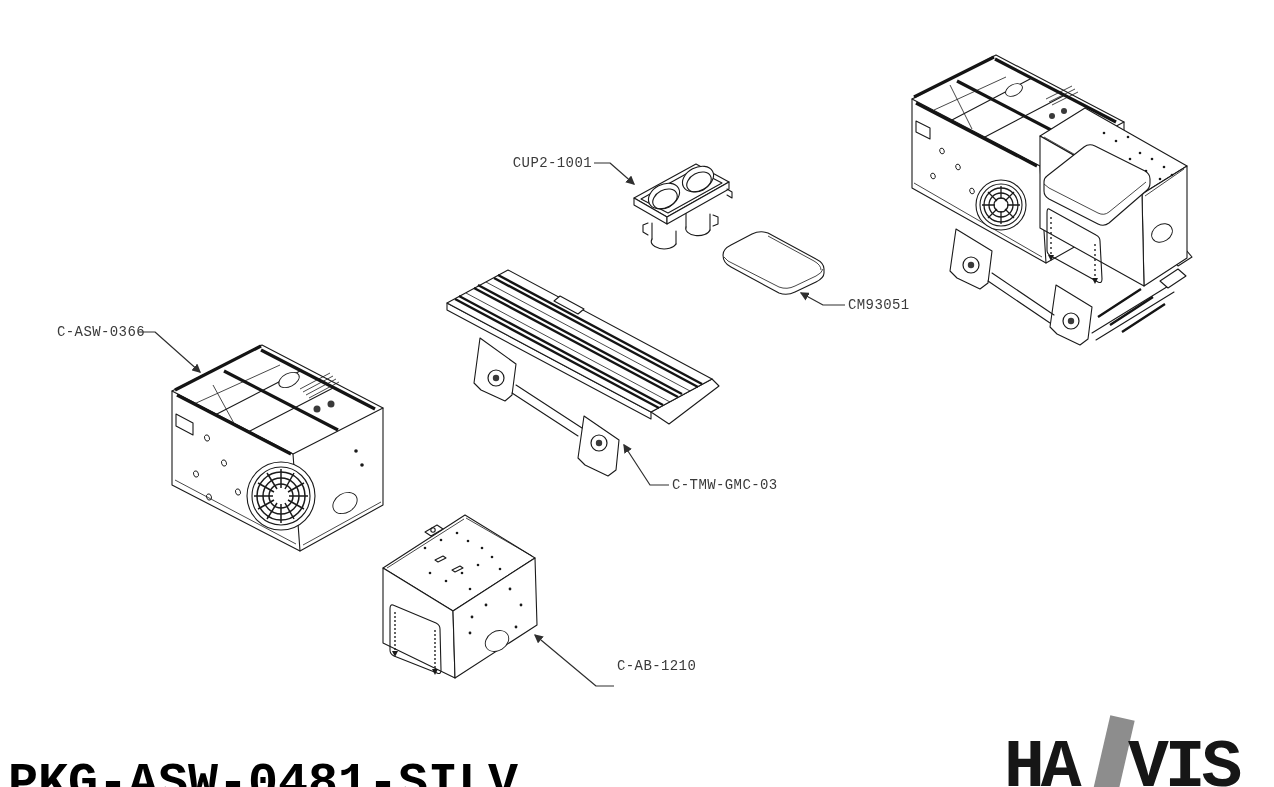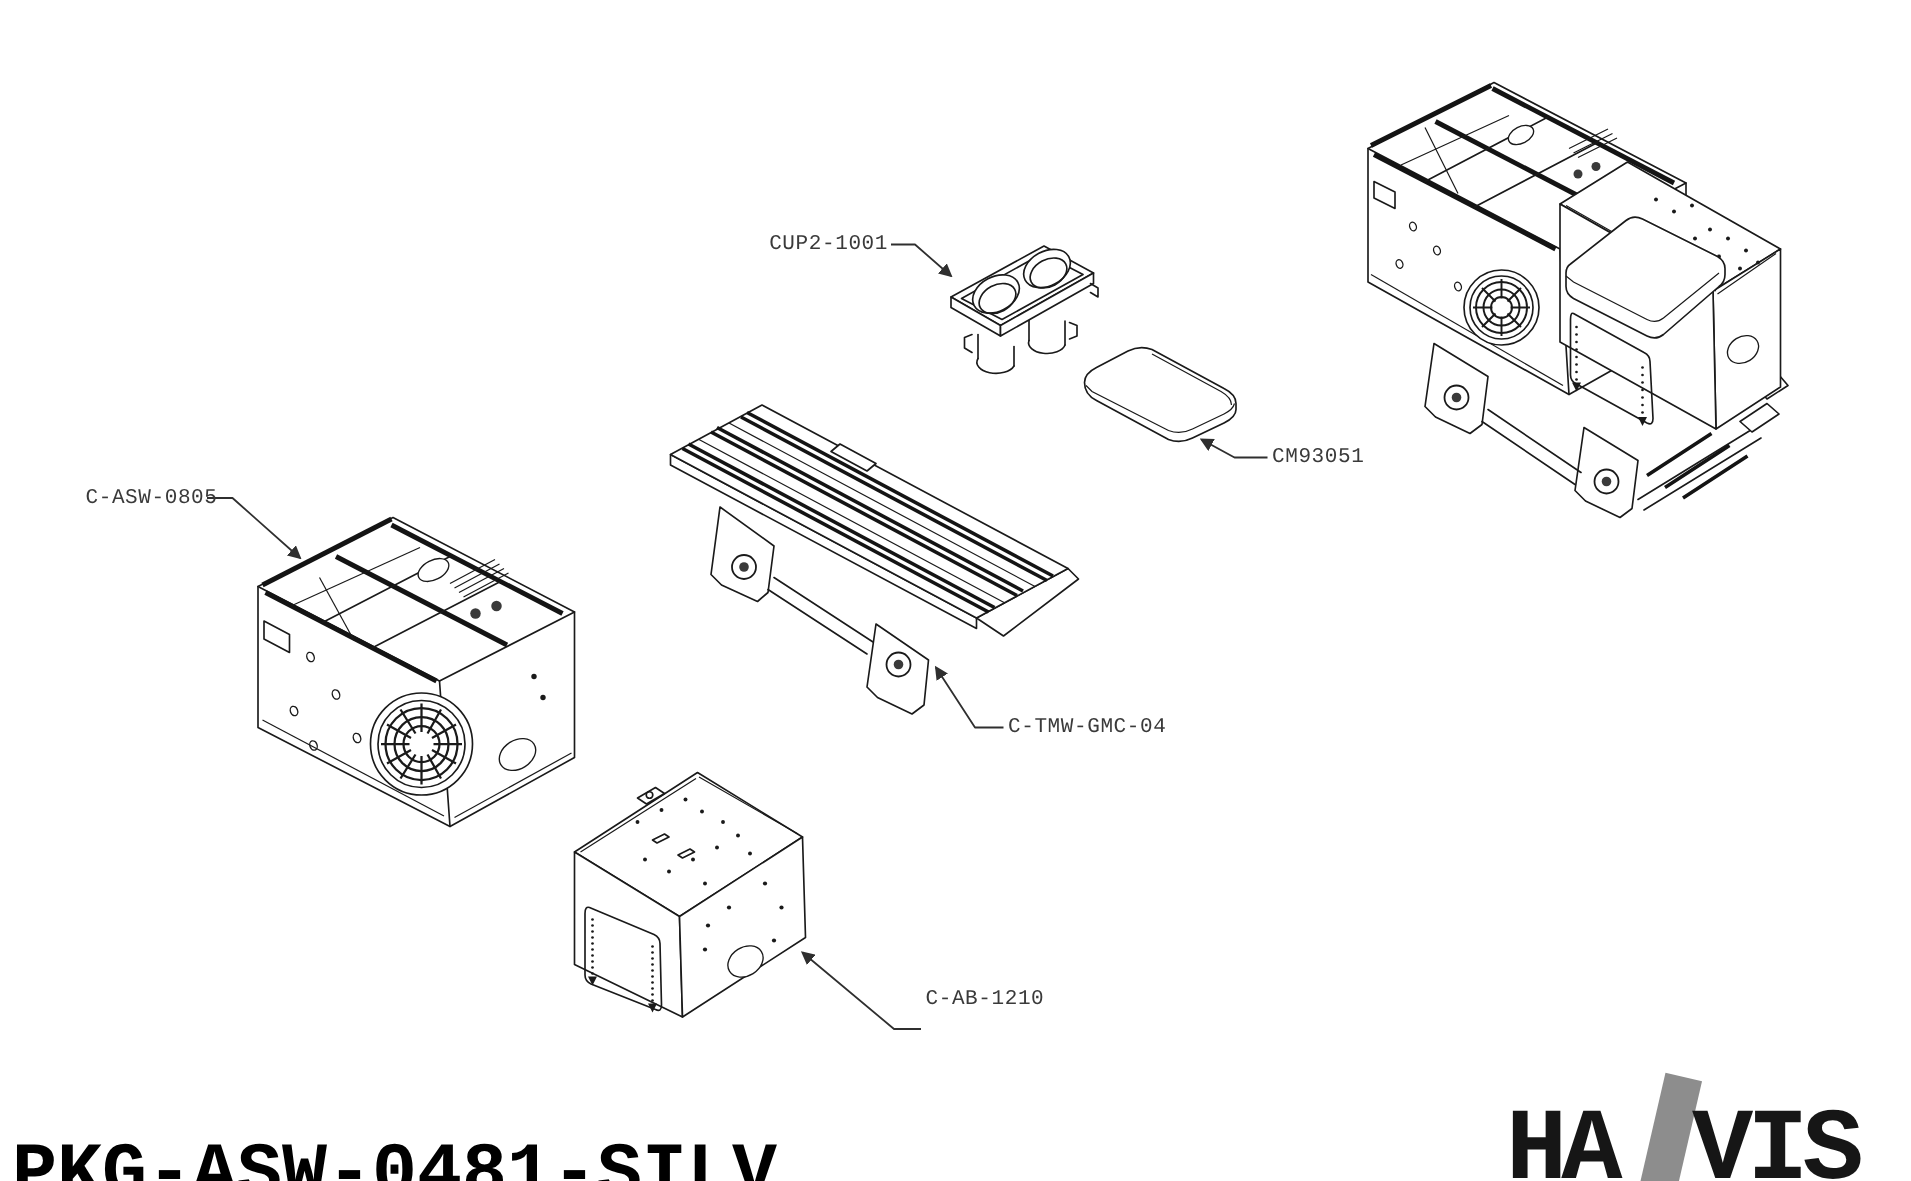--- a/index.html
+++ b/index.html
@@ -295,22 +295,22 @@
       </g>
       <ellipse class="hole" cx="1162" cy="200" rx="11" ry="8.5" transform="rotate(-32 1162 200)"></ellipse>
 
       <path class="fc" d="M 1047,143 Q 1044,145 1044,149 L 1044,158 Q 1044,163 1049,166 L 1098,191 Q 1104,194 1109,190 L 1146,158 Q 1150,155 1150,150 L 1150,146 Q 1150,141 1145,138 L 1095,113 Q 1089,110 1084,114 L 1047,143 Z"></path>
       <path class="thin" d="M 1044,151 L 1049,155 L 1098,180 Q 1104,183 1109,179 L 1146,149"></path>
     </g>
   </svg>
 
   <div class="part-label" style="left:492px;top:123px;width:100px;text-align:right;">CUP2-1001</div>
   <div class="part-label" style="left:848px;top:265px;">CM93051</div>
-  <div class="part-label" style="left:57px;top:292px;">C-ASW-0805</div>
-  <div class="part-label" style="left:672px;top:445px;">C-TMW-GMC-04</div>
+  <div class="part-label" style="left:57px;top:292px;">C-ASW-0366</div>
+  <div class="part-label" style="left:672px;top:445px;">C-TMW-GMC-03</div>
   <div class="part-label" style="left:617px;top:626px;">C-AB-1210</div>
 
   <div class="sheet-title">PKG-ASW-0481-SILV</div>
 
   <div class="brand-logo">
     <span class="logo-ha">HA</span>
     <span class="logo-slash"></span>
     <span class="logo-vis">VIS</span>
   </div>
 

